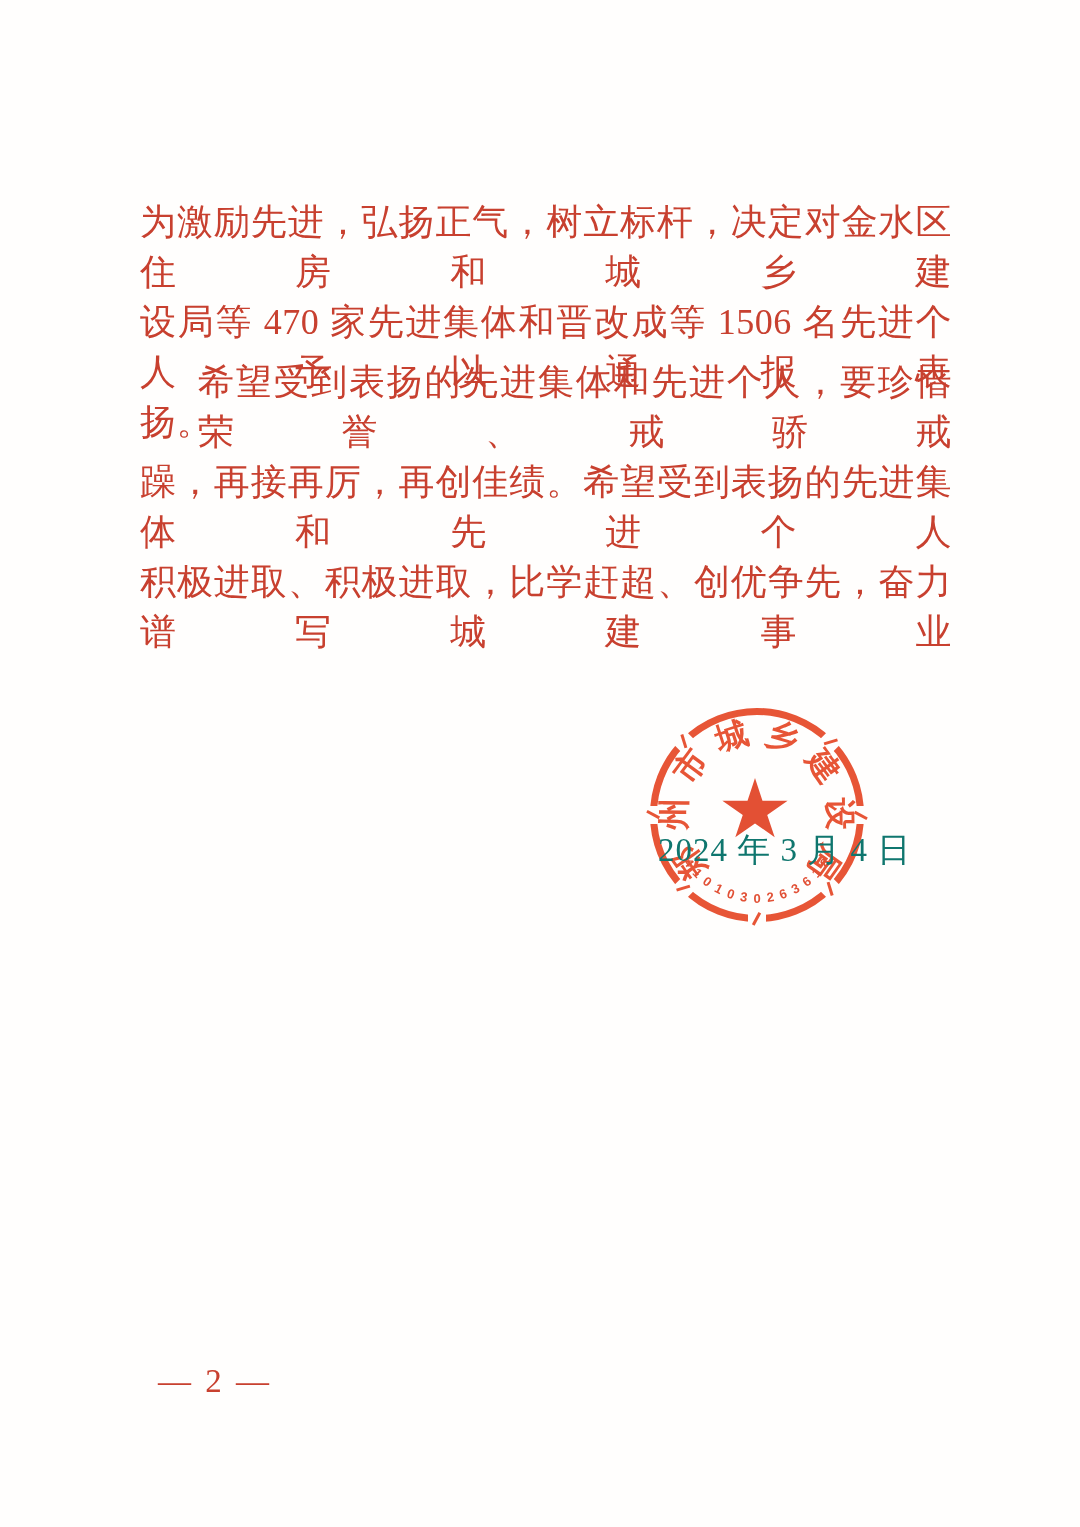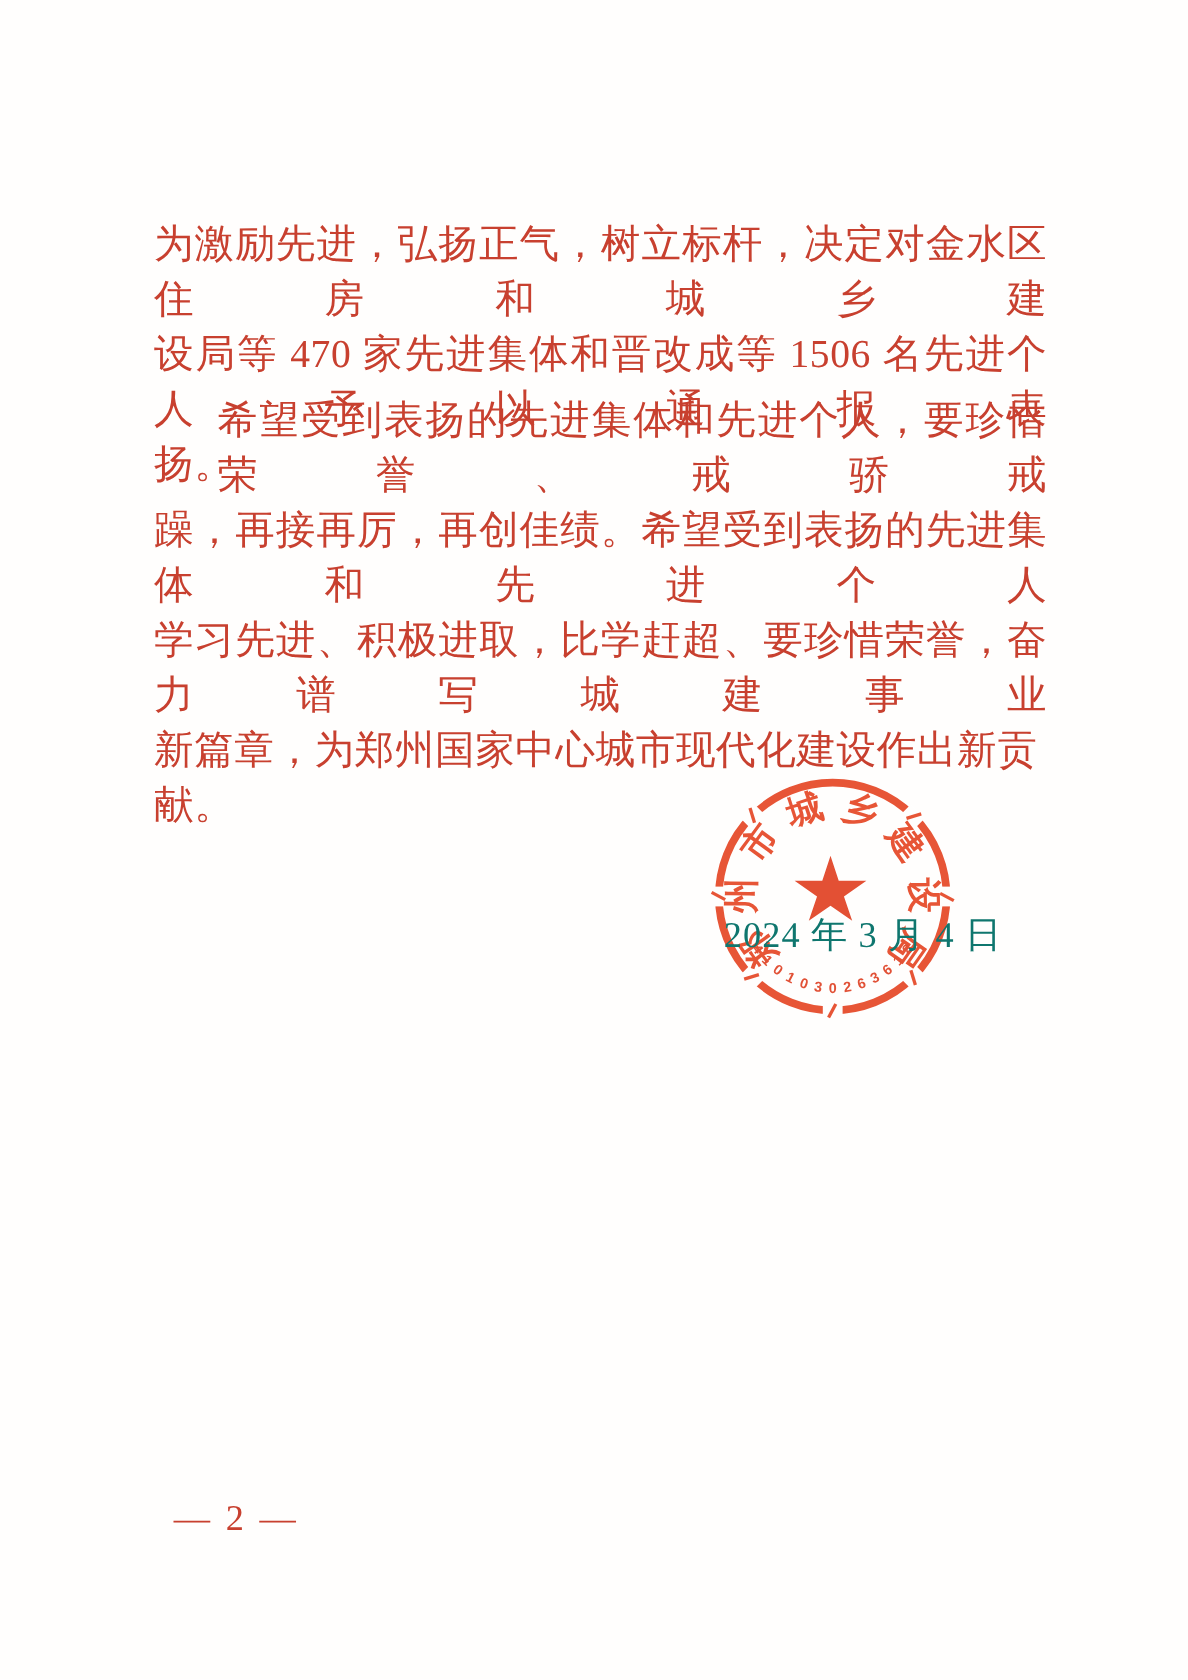--- a/index.html
+++ b/index.html
@@ -109,22 +109,21 @@
 
   <div class="para p1">
     <div class="line">为激励先进，弘扬正气，树立标杆，决定对金水区住房和城乡建</div>
     <div class="line">设局等 470 家先进集体和晋改成等 1506 名先进个人予以通报表</div>
     <div class="line nojust">扬。</div>
   </div>
 
   <div class="para p2">
     <div class="line indent">希望受到表扬的先进集体和先进个人，要珍惜荣誉、戒骄戒</div>
     <div class="line">躁，再接再厉，再创佳绩。希望受到表扬的先进集体和先进个人</div>
-    <div class="line">学习先进、积极进取，比学赶超、要珍惜荣誉，奋力谱写城建事业</div>
-    <div class="line nojust">新篇章，为郑州国家中心城市现代化建设作出新贡献。</div>
+    <div class="line">积极进取、积极进取，比学赶超、创优争先，奋力谱写城建事业</div>
   </div>
 
   <div class="para attachment">
   </div>
 
   <div class="seal">
     <div class="seal-ring"></div>
 
     <div class="seal-notch" style="transform: translate(-50%,-50%) rotate(45deg)  translateY(-103.5px);">
         <span class="tick"></span>

